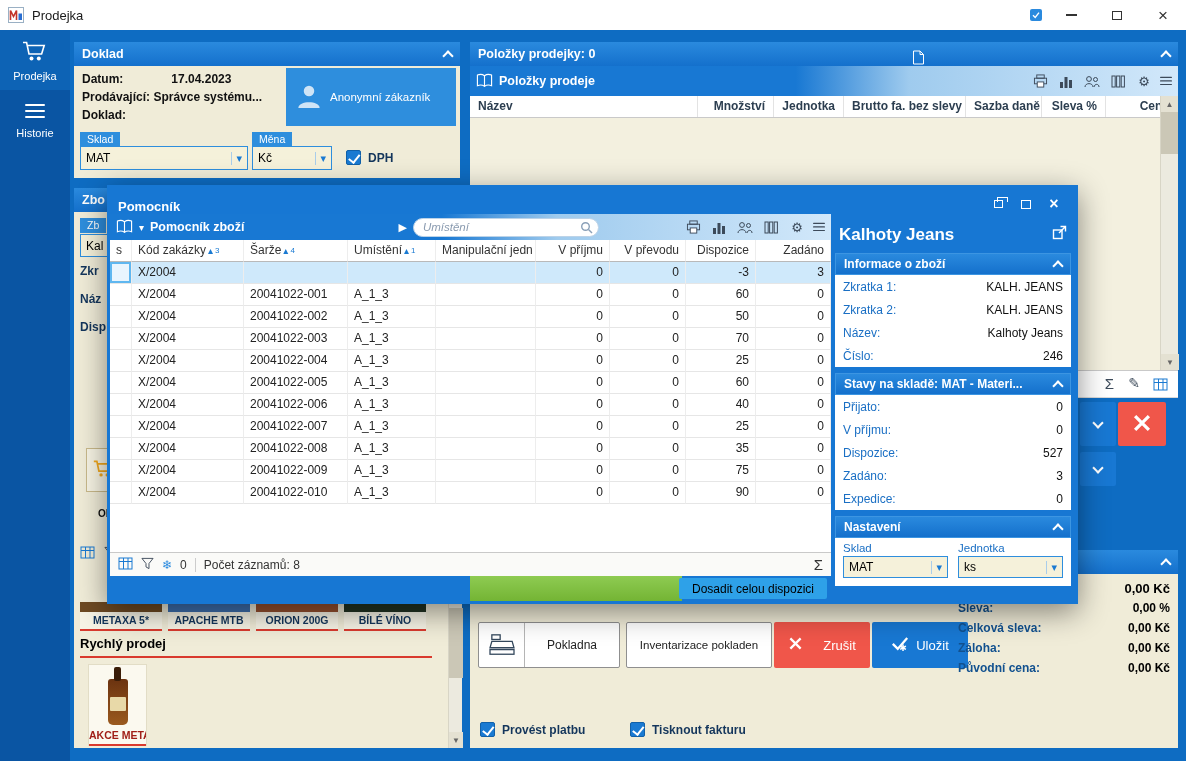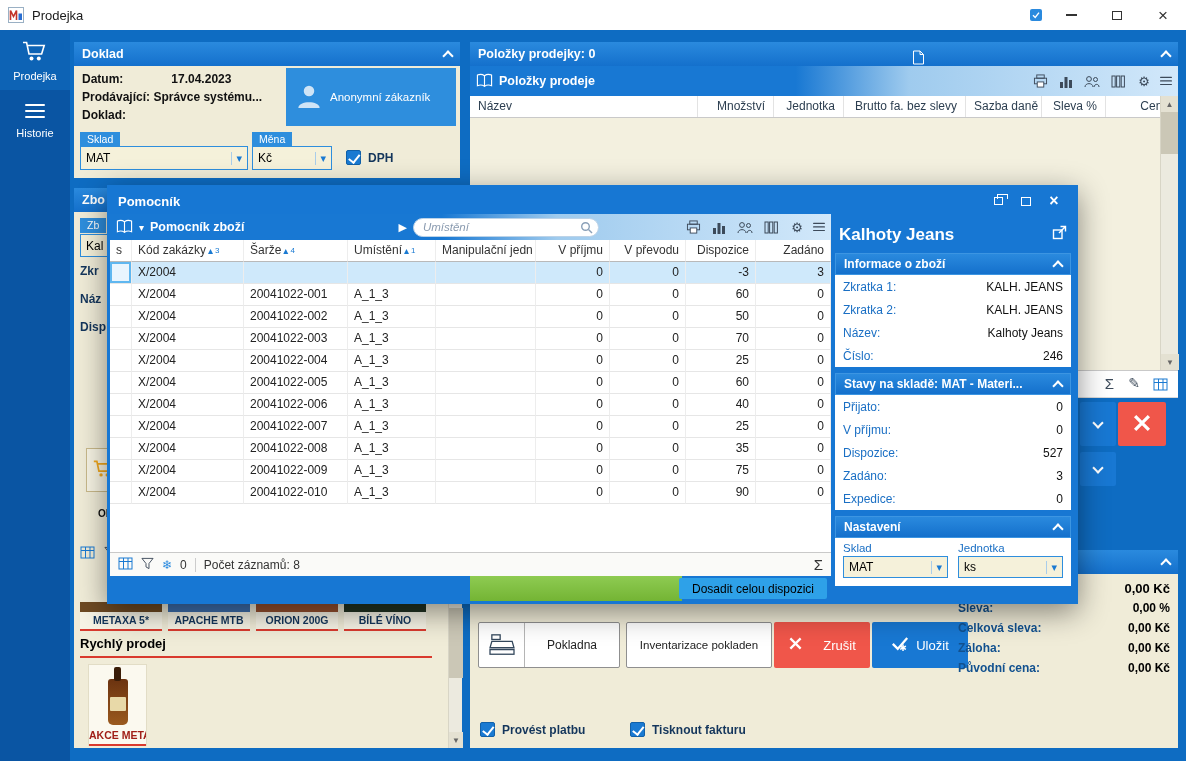--- a/index.html
+++ b/index.html
@@ -34,34 +34,34 @@
   .combo { background:#f5f1da; border:1px solid #2e8edd; display:flex; align-items:center; padding:0 5px; color:#000; font-size:12px; }
   .combo .dd { margin-left:auto; color:#1a7ad2; font-size:11px; border-left:1px solid #a9cdea; padding-left:4px; }
   .blbl { font-weight:bold; color:#111; }
   .navy { color:#14365c; font-weight:bold; }
 
   .cb { width:15px; height:15px; background:#1a7ad2; border:1px solid #1160a8; border-radius:2px; position:relative; flex:none; }
   .cb::after { content:""; position:absolute; left:4px; top:1px; width:4.5px; height:8.5px; border-right:2px solid #fff; border-bottom:2px solid #fff; transform:rotate(38deg); }
 
   
   .pgrid { display:grid; grid-template-columns:228px 76px 70px 122px 76px 64px 1fr; }
-  .pcell { padding:3px 8px; font-size:12px; color:#2c3e50; border-right:1px solid #e3e3e3; white-space:nowrap; overflow:hidden; }
+  .pcell { padding:3px 8px; font-size:12px; color:#2c3e50; border-right:1px solid #e3e3e3; white-space:nowrap; overflow:hidden;font-weight:bold; }
   .r { text-align:right; }
 
   .ticon { display:flex; align-items:center; justify-content:center; width:20px; height:18px; }
   .glyph { color:#3c4a5a; font-size:13px; line-height:13px; }
 
   
   .sbar { background:#eceadf; border-left:1px solid #d8d5c6; }
   .sbtn { width:100%; height:16px; background:#e4e1d2; color:#666; font-size:8px; display:flex; align-items:center; justify-content:center; }
   .sthumb { background:#cbc7b6; width:100%; }
 
   
   .modal { border:3px solid #1777d3; background:#fff; box-shadow:0 8px 28px rgba(0,0,0,.45); display:flex; flex-direction:column; z-index:20; }
-  .mtitle { height:26px; background:#1777d3; color:#fff; display:flex; align-items:center; padding:0 8px; font-weight:bold; font-size:13px; flex:none; }
+  .mtitle { height:26px; background:#1777d3; color:#fff; display:flex; align-items:flex-end; padding:0 8px; font-weight:bold; font-size:13px; flex:none; }
   .mbtn { width:26px; height:20px; display:flex; align-items:center; justify-content:center; margin-left:2px; }
   .ic-max { width:10px; height:9px; border:1.5px solid #fff; display:block; }
   .ic-restore { width:9px; height:8px; border:1.5px solid #fff; display:block; position:relative; }
   .ic-restore::before { content:""; position:absolute; left:2px; top:-4.5px; width:9px; height:4px; border:1.5px solid #fff; border-bottom:none; }
   .mbody { flex:1; display:flex; min-height:0; }
   .mleft { width:721px; display:flex; flex-direction:column; }
   .mtoolbar { height:26px; flex:none; display:flex; align-items:center; padding:0 6px; gap:6px;
     background:linear-gradient(90deg,#1878d3 0%,#1878d3 46%,#9fcbee 62%,#d2e8fa 100%); }
   .mtb-title { color:#fff; font-weight:bold; font-size:12.5px; }
   .searchwrap { position:relative; width:186px; height:19px; }

